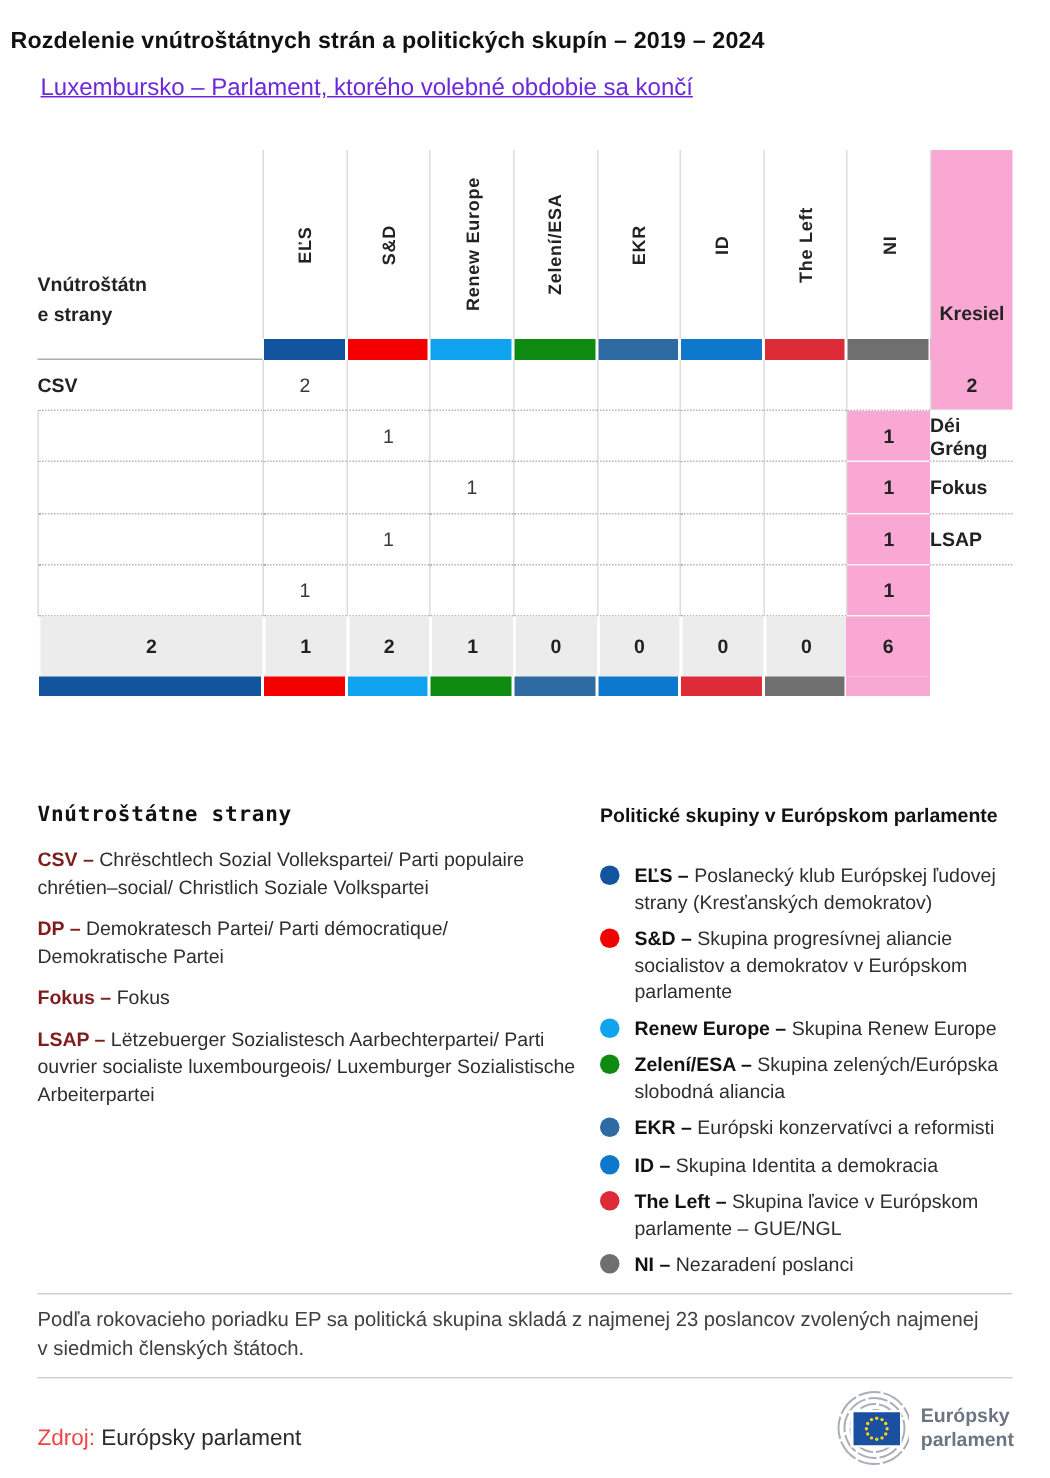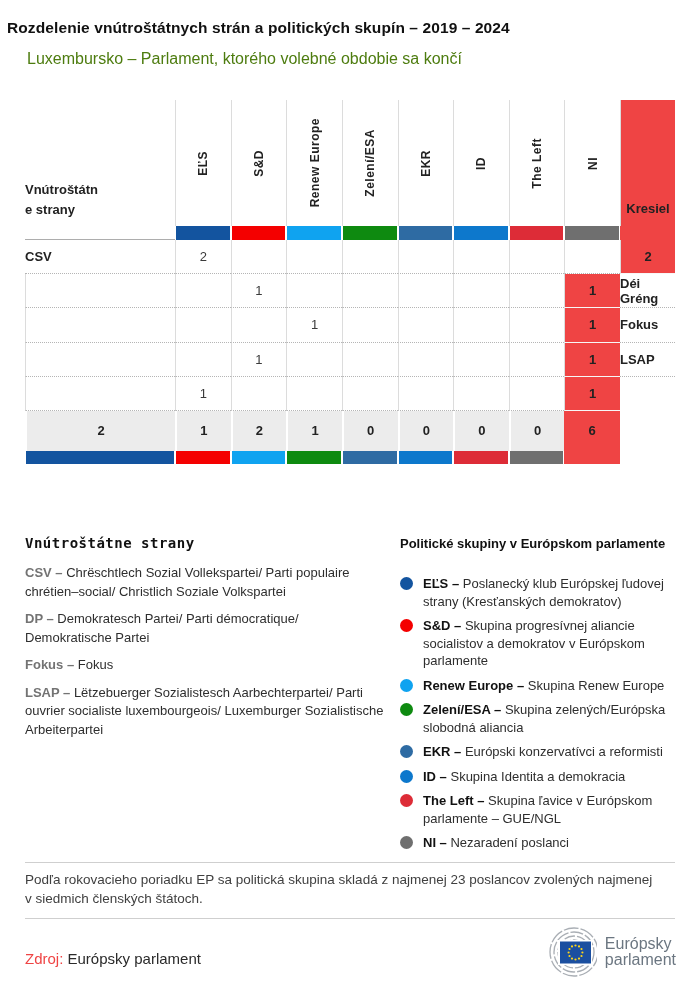--- a/index.html
+++ b/index.html
@@ -1,30 +1,30 @@
 <!DOCTYPE html>
 <html><head>
 <meta charset="utf-8">
 <style>
   * { margin:0; padding:0; box-sizing:border-box; }
   html,body { width:700px; height:985px; background:#ffffff;
     font-family:"Liberation Sans", sans-serif; color:#1a1a1a; }
   body { position:relative; overflow:hidden; }
 
   .title { position:absolute; left:7px; top:19px; font-size:15.5px; font-weight:bold; color:#111; letter-spacing:.1px; }
-  .subtitle { position:absolute; left:27px; top:50px; font-size:16px; font-weight:normal; color:#4d7c0f; }
+  .subtitle { position:absolute; left:27px; top:50px; font-size:16px; font-weight:normal; color:#6d28d9;text-decoration:underline; }
 
   
   .pg-table { position:absolute; left:25px; top:100px; width:650px;
     display:grid;
     grid-template-columns:150px repeat(8, 1fr) 55px;
     grid-template-rows:126px 14px repeat(5, 34.2px) 40px 13px; }
   .cell { position:relative; font-size:13px; }
   .col { border-left:1px solid #dcdcdc; }
-  .seatsbg { background:#ef4444; }
+  .seatsbg { background:#f9a8d4; }
 
   .h-party { display:flex; align-items:flex-end; }
   .h-party span { display:block; width:80px; font-weight:bold; font-size:13px;
     line-height:20px; word-break:break-all; padding-bottom:6px; color:#222; }
   .h-group { display:flex; align-items:center; justify-content:center; }
   .rot { writing-mode:vertical-rl; transform:rotate(180deg); font-weight:bold;
     font-size:12px; letter-spacing:.5px; color:#222; white-space:nowrap; }
   .h-seats { display:flex; align-items:flex-end; justify-content:center;
     font-weight:bold; font-size:13px; padding-bottom:10px; color:#222; }
 
@@ -42,40 +42,40 @@
   .tot { display:flex; align-items:center; justify-content:center; font-weight:bold;
     color:#222; background:#ececec; border-left:2px solid #ffffff; }
   .tot-seat { display:flex; align-items:center; justify-content:center;
     font-weight:bold; color:#222; }
 
   
   .legend-left { position:absolute; left:25px; top:535px; width:362px; }
   .legend-left h3 { font-family:"DejaVu Sans Mono", monospace; font-size:14px;
     font-weight:bold; letter-spacing:.5px; margin-bottom:13px; color:#111; }
   .legend-left p { font-size:13px; line-height:18.5px; margin-bottom:9px; color:#2e2e2e; }
-  .legend-left b { color:#737373; }
+  .legend-left b { color:#7f1d1d; }
 
   .legend-right { position:absolute; left:400px; top:536px; width:276px; }
   .legend-right h3 { font-size:13px; font-weight:bold; margin-bottom:24px; color:#111; }
   .lr-item { display:flex; margin-bottom:7px; }
   .dot { flex:0 0 13px; width:13px; height:13px; border-radius:50%; margin:2px 10px 0 0; }
   .lr-text { font-size:13px; line-height:17.5px; color:#2e2e2e; }
   .lr-text b { color:#111; }
 
   
   .rule { position:absolute; left:25px; width:650px; border-top:1px solid #cfcfcf; }
   .rule-1 { top:862px; } .rule-2 { top:918px; }
   .footnote { position:absolute; left:25px; top:871px; width:635px; font-size:13.5px;
     line-height:18.5px; color:#404040; }
   .source { position:absolute; left:25px; top:950px; font-size:15px; color:#2a2a2a; }
   .source b { font-weight:normal; color:#ef4444;margin-top:36px; }
 
   .ep-logo { position:absolute; right:24px; top:927px; display:flex; align-items:center; }
   .ep-logo svg { display:block; }
-  .ep-logo-text { margin-left:8px; font-size:16px; font-weight:normal;
+  .ep-logo-text { margin-left:8px; font-size:13px; font-weight:bold;
     color:#6b7681; line-height:16px; }
 </style>
 </head>
 <body>
 
 <h1 class="title">Rozdelenie vnútroštátnych strán a politických skupín – 2019 – 2024</h1>
 <h2 class="subtitle">Luxembursko – Parlament, ktorého volebné obdobie sa končí</h2>
 
 <div class="pg-table">
     <div class="cell h-party">

